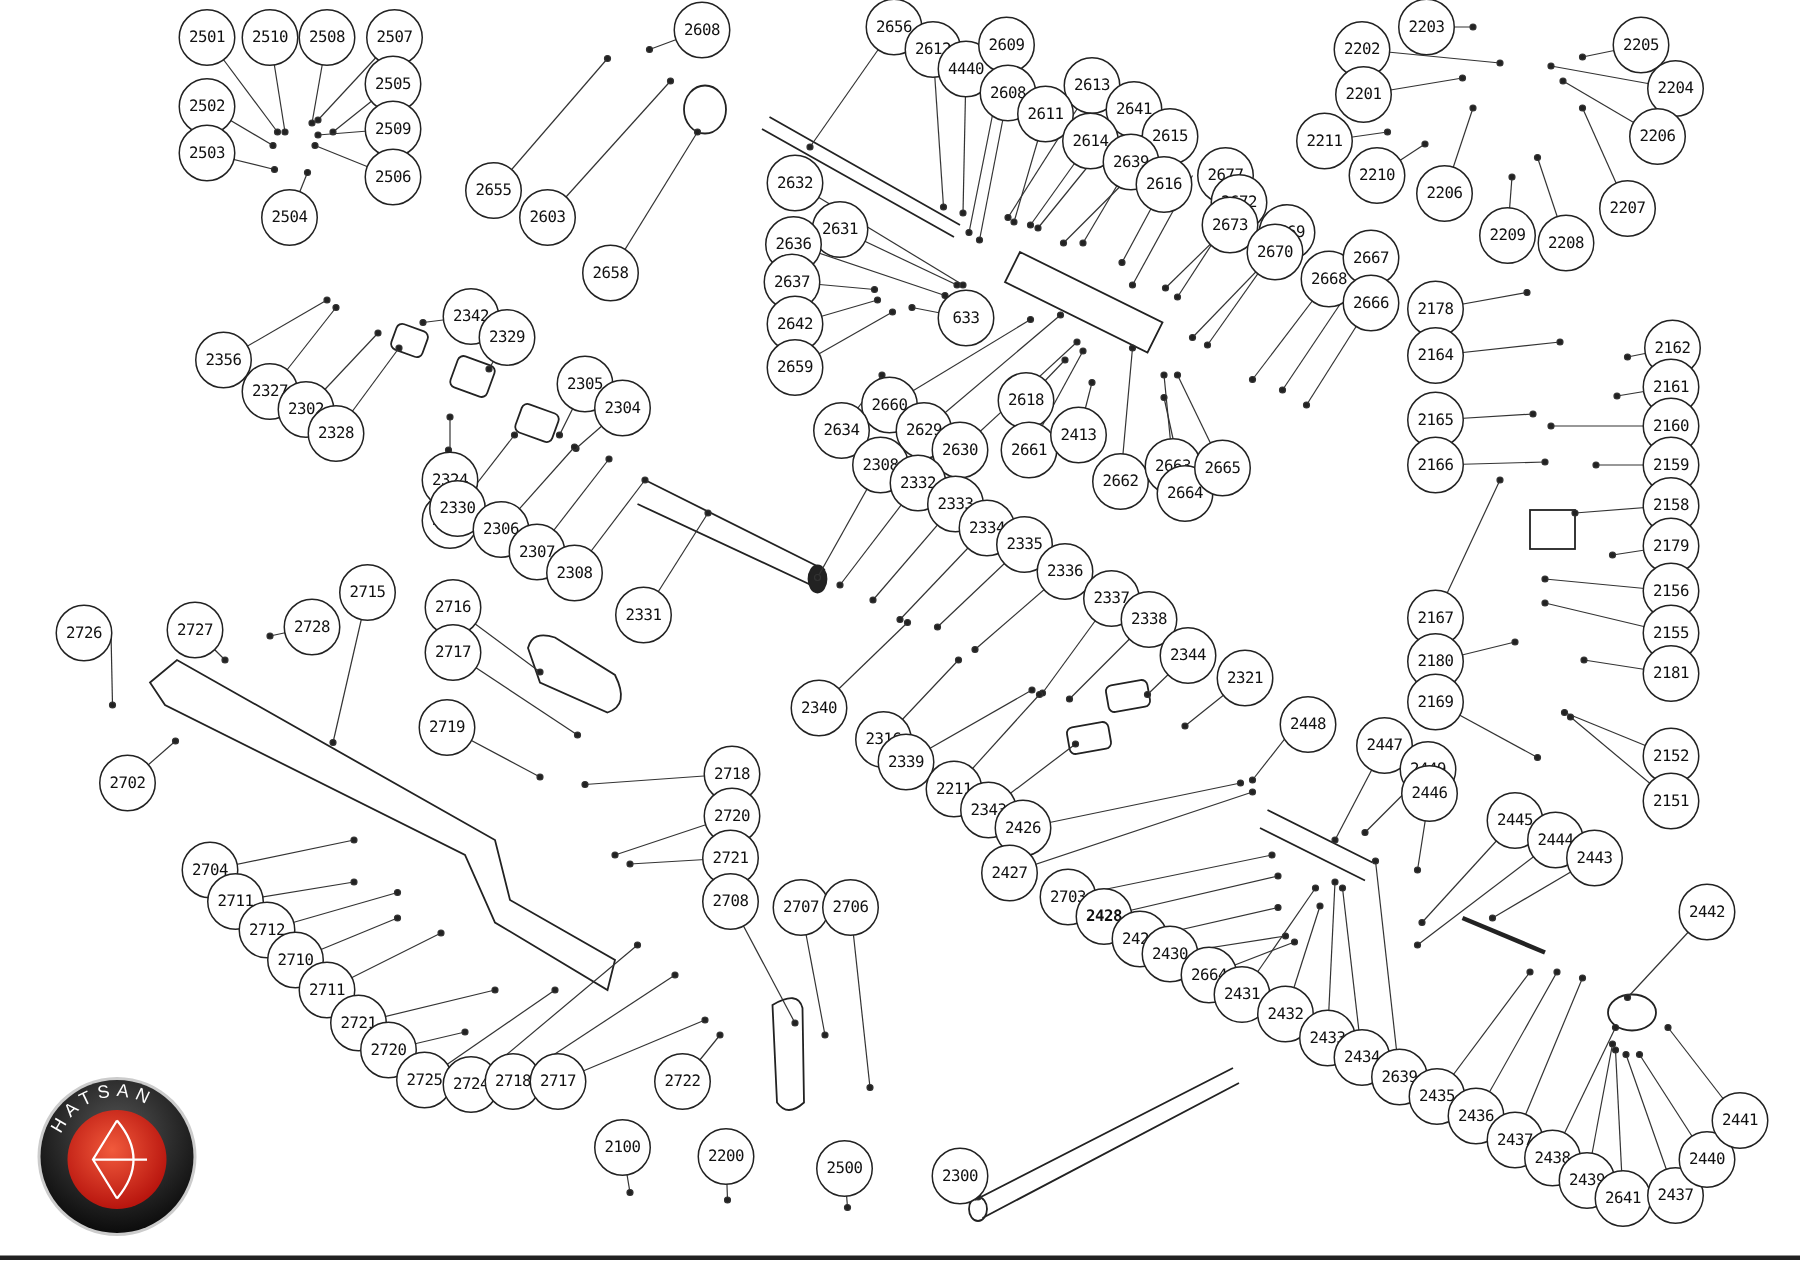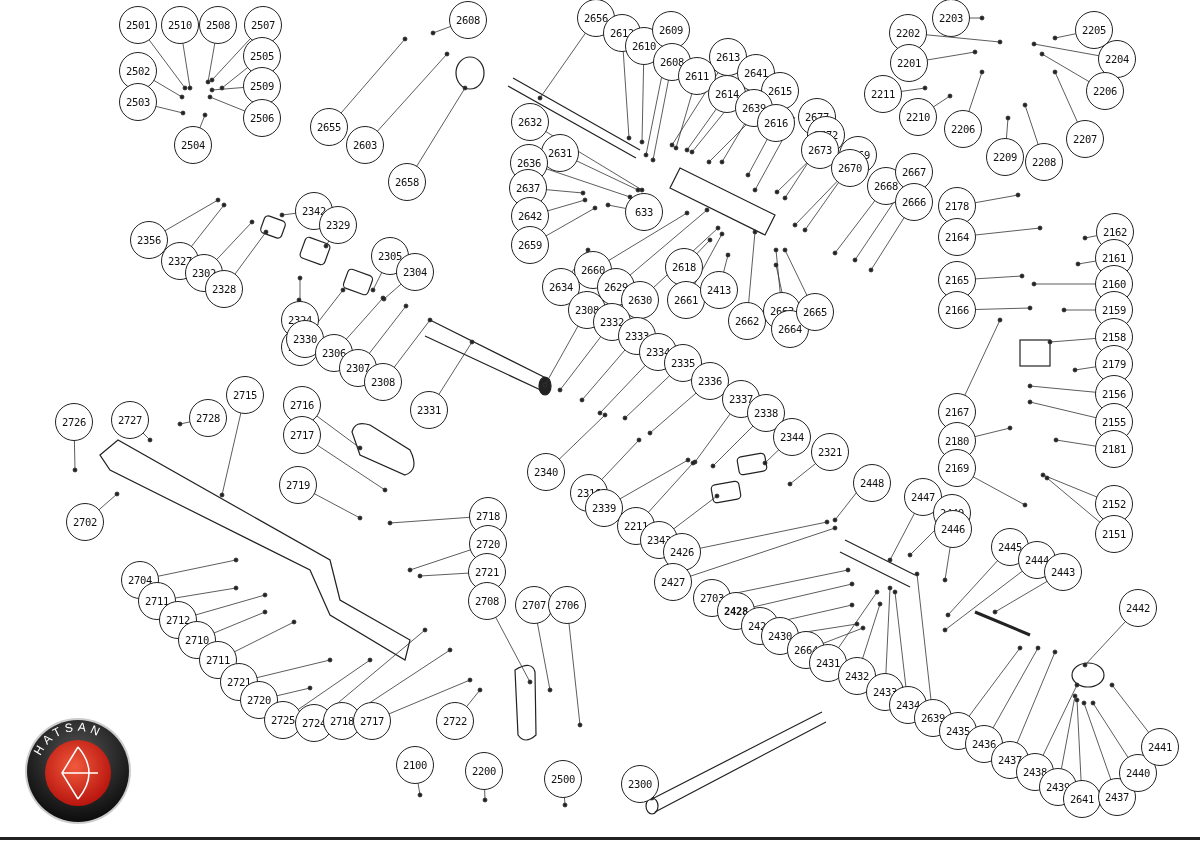--- a/index.html
+++ b/index.html
@@ -435,21 +435,21 @@
       <div class="callout" style="left: 262px; top: 86px;">2509</div>
       <div class="callout" style="left: 138px; top: 102px;">2503</div>
       <div class="callout" style="left: 262px; top: 118px;">2506</div>
       <div class="callout" style="left: 193px; top: 145px;">2504</div>
       <div class="callout" style="left: 468px; top: 20px;">2608</div>
       <div class="callout" style="left: 329px; top: 127px;">2655</div>
       <div class="callout" style="left: 365px; top: 145px;">2603</div>
       <div class="callout" style="left: 407px; top: 182px;">2658</div>
       <div class="callout" style="left: 596px; top: 18px;">2656</div>
       <div class="callout" style="left: 622px; top: 33px;">2612</div>
-      <div class="callout" style="left: 644px; top: 46px;">2610</div>
+      <div class="callout" style="left: 644px; top: 46px;">4440</div>
       <div class="callout" style="left: 671px; top: 30px;">2609</div>
       <div class="callout" style="left: 672px; top: 62px;">2608</div>
       <div class="callout" style="left: 728px; top: 57px;">2613</div>
       <div class="callout" style="left: 697px; top: 76px;">2611</div>
       <div class="callout" style="left: 756px; top: 73px;">2641</div>
       <div class="callout" style="left: 727px; top: 94px;">2614</div>
       <div class="callout" style="left: 780px; top: 91px;">2615</div>
       <div class="callout" style="left: 754px; top: 108px;">2639</div>
       <div class="callout" style="left: 776px; top: 123px;">2616</div>
       <div class="callout" style="left: 817px; top: 117px;">2677</div>
@@ -532,21 +532,21 @@
       <div class="callout" style="left: 741px; top: 399px;">2337</div>
       <div class="callout" style="left: 766px; top: 413px;">2338</div>
       <div class="callout" style="left: 792px; top: 437px;">2344</div>
       <div class="callout" style="left: 830px; top: 452px;">2321</div>
       <div class="callout" style="left: 546px; top: 472px;">2340</div>
       <div class="callout" style="left: 589px; top: 493px;">2316</div>
       <div class="callout" style="left: 604px; top: 508px;">2339</div>
       <div class="callout" style="left: 636px; top: 526px;">2211</div>
       <div class="callout" style="left: 659px; top: 540px;">2343</div>
       <div class="callout" style="left: 682px; top: 552px;">2426</div>
-      <div class="callout" style="left: 74px; top: 422px;">2726</div>
+      <div class="callout" style="left: 56px; top: 422px;">2726</div>
       <div class="callout" style="left: 130px; top: 420px;">2727</div>
       <div class="callout" style="left: 208px; top: 418px;">2728</div>
       <div class="callout" style="left: 245px; top: 395px;">2715</div>
       <div class="callout" style="left: 85px; top: 522px;">2702</div>
       <div class="callout" style="left: 302px; top: 405px;">2716</div>
       <div class="callout" style="left: 302px; top: 435px;">2717</div>
       <div class="callout" style="left: 298px; top: 485px;">2719</div>
       <div class="callout" style="left: 488px; top: 516px;">2718</div>
       <div class="callout" style="left: 488px; top: 544px;">2720</div>
       <div class="callout" style="left: 487px; top: 572px;">2721</div>

